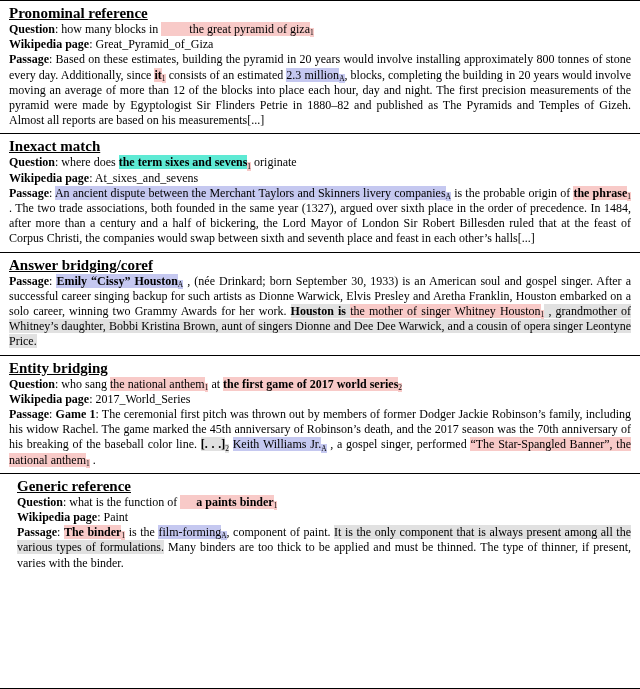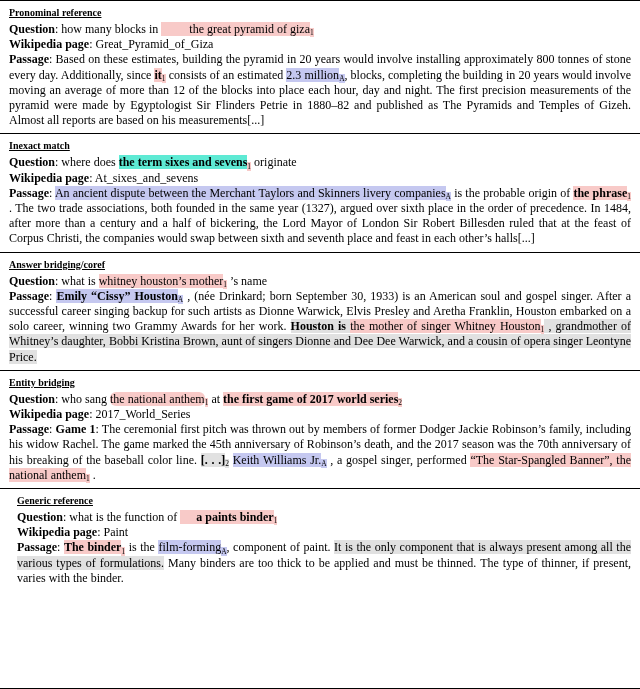--- a/index.html
+++ b/index.html
@@ -22,21 +22,21 @@
     background: #fff;
   }
   .section {
     padding: 4px 9px 5px 9px;
     border-bottom: 1px solid #000;
   }
   .section:last-child { border-bottom: none; margin-left: 8px; }
   .section-title {
     font-weight: bold;
     text-decoration: underline;
-    font-size: 10px;
+    font-size: 15px;
     line-height: 16px;
     margin-bottom: 1px;
   }
   .line {
     font-size: 12px;
     line-height: 15.2px;
   }
   .passage { text-align: justify; }
   .b { font-weight: bold; }
   sub {
@@ -59,27 +59,26 @@
 
   <section class="section">
     <div class="section-title">Inexact match</div>
     <div class="line"><span class="b">Question</span><span>: where does </span><span class="b" style="background-color: #5eead4;">the term sixes and sevens</span><sub style="background-color: rgb(248, 202, 200);">1</sub><span> originate</span></div>
     <div class="line"><span class="b">Wikipedia page</span><span>: </span><span>At_sixes_and_sevens</span></div>
     <div class="line passage"><span class="b">Passage</span><span>: </span><span style="background-color: rgb(197, 200, 240);">An ancient dispute between the Merchant Taylors and Skinners livery companies</span><sub style="background-color: rgb(197, 200, 240);">A</sub><span> is the probable origin of </span><span class="b" style="background-color: rgb(248, 202, 200);">the phrase</span><sub style="background-color: rgb(248, 202, 200);">1</sub><span> . The two trade associations, both founded in the same year (1327), argued over sixth place in the order of precedence. In 1484, after more than a century and a half of bickering, the Lord Mayor of London Sir Robert Billesden ruled that at the feast of Corpus Christi, the companies would swap between sixth and seventh place and feast in each other’s halls[...]</span></div>
   </section>
 
   <section class="section">
     <div class="section-title">Answer bridging/coref</div>
-    <div class="line"><span class="b">Question</span><span>: what is </span><span style="background-color: rgb(248, 202, 200);">whitney houston’s mother</span><sub style="background-color: rgb(248, 202, 200);">1</sub><span> ’s name</span></div>
     <div class="line passage"><span class="b">Passage</span><span>: </span><span class="b" style="background-color: rgb(197, 200, 240);">Emily “Cissy” Houston</span><sub style="background-color: rgb(197, 200, 240);">A</sub><span> , (née Drinkard; born September 30, 1933) is an American soul and gospel singer. After a successful career singing backup for such artists as Dionne Warwick, Elvis Presley and Aretha Franklin, Houston embarked on a solo career, winning two Grammy Awards for her work. </span><span class="b" style="background-color: rgb(225, 225, 225);">Houston is</span><span style="background-color: rgb(225, 225, 225);"> </span><span style="background-color: rgb(248, 202, 200);">the mother of singer Whitney Houston</span><sub style="background-color: rgb(248, 202, 200);">1</sub><span style="background-color: rgb(225, 225, 225);"> , grandmother of Whitney’s daughter, Bobbi Kristina Brown, aunt of singers Dionne and Dee Dee Warwick, and a cousin of opera singer Leontyne Price.</span></div>
   </section>
 
   <section class="section">
     <div class="section-title">Entity bridging</div>
-    <div class="line"><span class="b">Question</span><span>: who sang </span><span style="background-color: rgb(248, 202, 200); border-radius: 6px;">the national anthem</span><sub style="background-color: rgb(248, 202, 200);">1</sub><span> at </span><span class="b" style="background-color: rgb(248, 202, 200);">the first game of 2017 world series</span><sub style="background-color: rgb(248, 202, 200);">2</sub></div>
+    <div class="line"><span class="b">Question</span><span>: who sang </span><span style="background-color: rgb(248, 202, 200);">the national anthem</span><sub style="background-color: rgb(248, 202, 200);">1</sub><span> at </span><span class="b" style="background-color: rgb(248, 202, 200);">the first game of 2017 world series</span><sub style="background-color: rgb(248, 202, 200);">2</sub></div>
     <div class="line"><span class="b">Wikipedia page</span><span>: </span><span>2017_World_Series</span></div>
     <div class="line passage"><span class="b">Passage</span><span>: </span><span class="b">Game 1</span><span>: The ceremonial first pitch was thrown out by members of former Dodger Jackie Robinson’s family, including his widow Rachel. The game marked the 45th anniversary of Robinson’s death, and the 2017 season was the 70th anniversary of his breaking of the baseball color line.  </span><span class="b" style="background-color: rgb(225, 225, 225);">[. . .]</span><sub style="background-color: rgb(225, 225, 225);">2</sub><span> </span><span style="background-color: rgb(197, 200, 240);">Keith Williams Jr.</span><sub style="background-color: rgb(197, 200, 240);">A</sub><span> , a gospel singer, performed  </span><span style="background-color: rgb(248, 202, 200);">“The Star-Spangled Banner”, the national anthem</span><sub style="background-color: rgb(248, 202, 200);">1</sub><span> .</span></div>
   </section>
 
   <section class="section">
     <div class="section-title">Generic reference</div>
     <div class="line"><span class="b">Question</span><span>: what is the function of </span><span class="b" style="background-color: rgb(248, 202, 200); padding-left: 16px;">a paints binder</span><sub style="background-color: rgb(248, 202, 200);">1</sub></div>
     <div class="line"><span class="b">Wikipedia page</span><span>: </span><span>Paint</span></div>
     <div class="line passage"><span class="b">Passage</span><span>: </span><span class="b" style="background-color: rgb(248, 202, 200);">The binder</span><sub style="background-color: rgb(248, 202, 200);">1</sub><span> is the </span><span style="background-color: rgb(197, 200, 240);">film-forming</span><sub style="background-color: rgb(197, 200, 240);">A</sub><span>, component of paint. </span><span style="background-color: rgb(225, 225, 225);">It is the only component that is always present among all the various types of formulations.</span><span> Many binders are too thick to be applied and must be thinned. The type of thinner, if present, varies with the binder.</span></div>
   </section>

